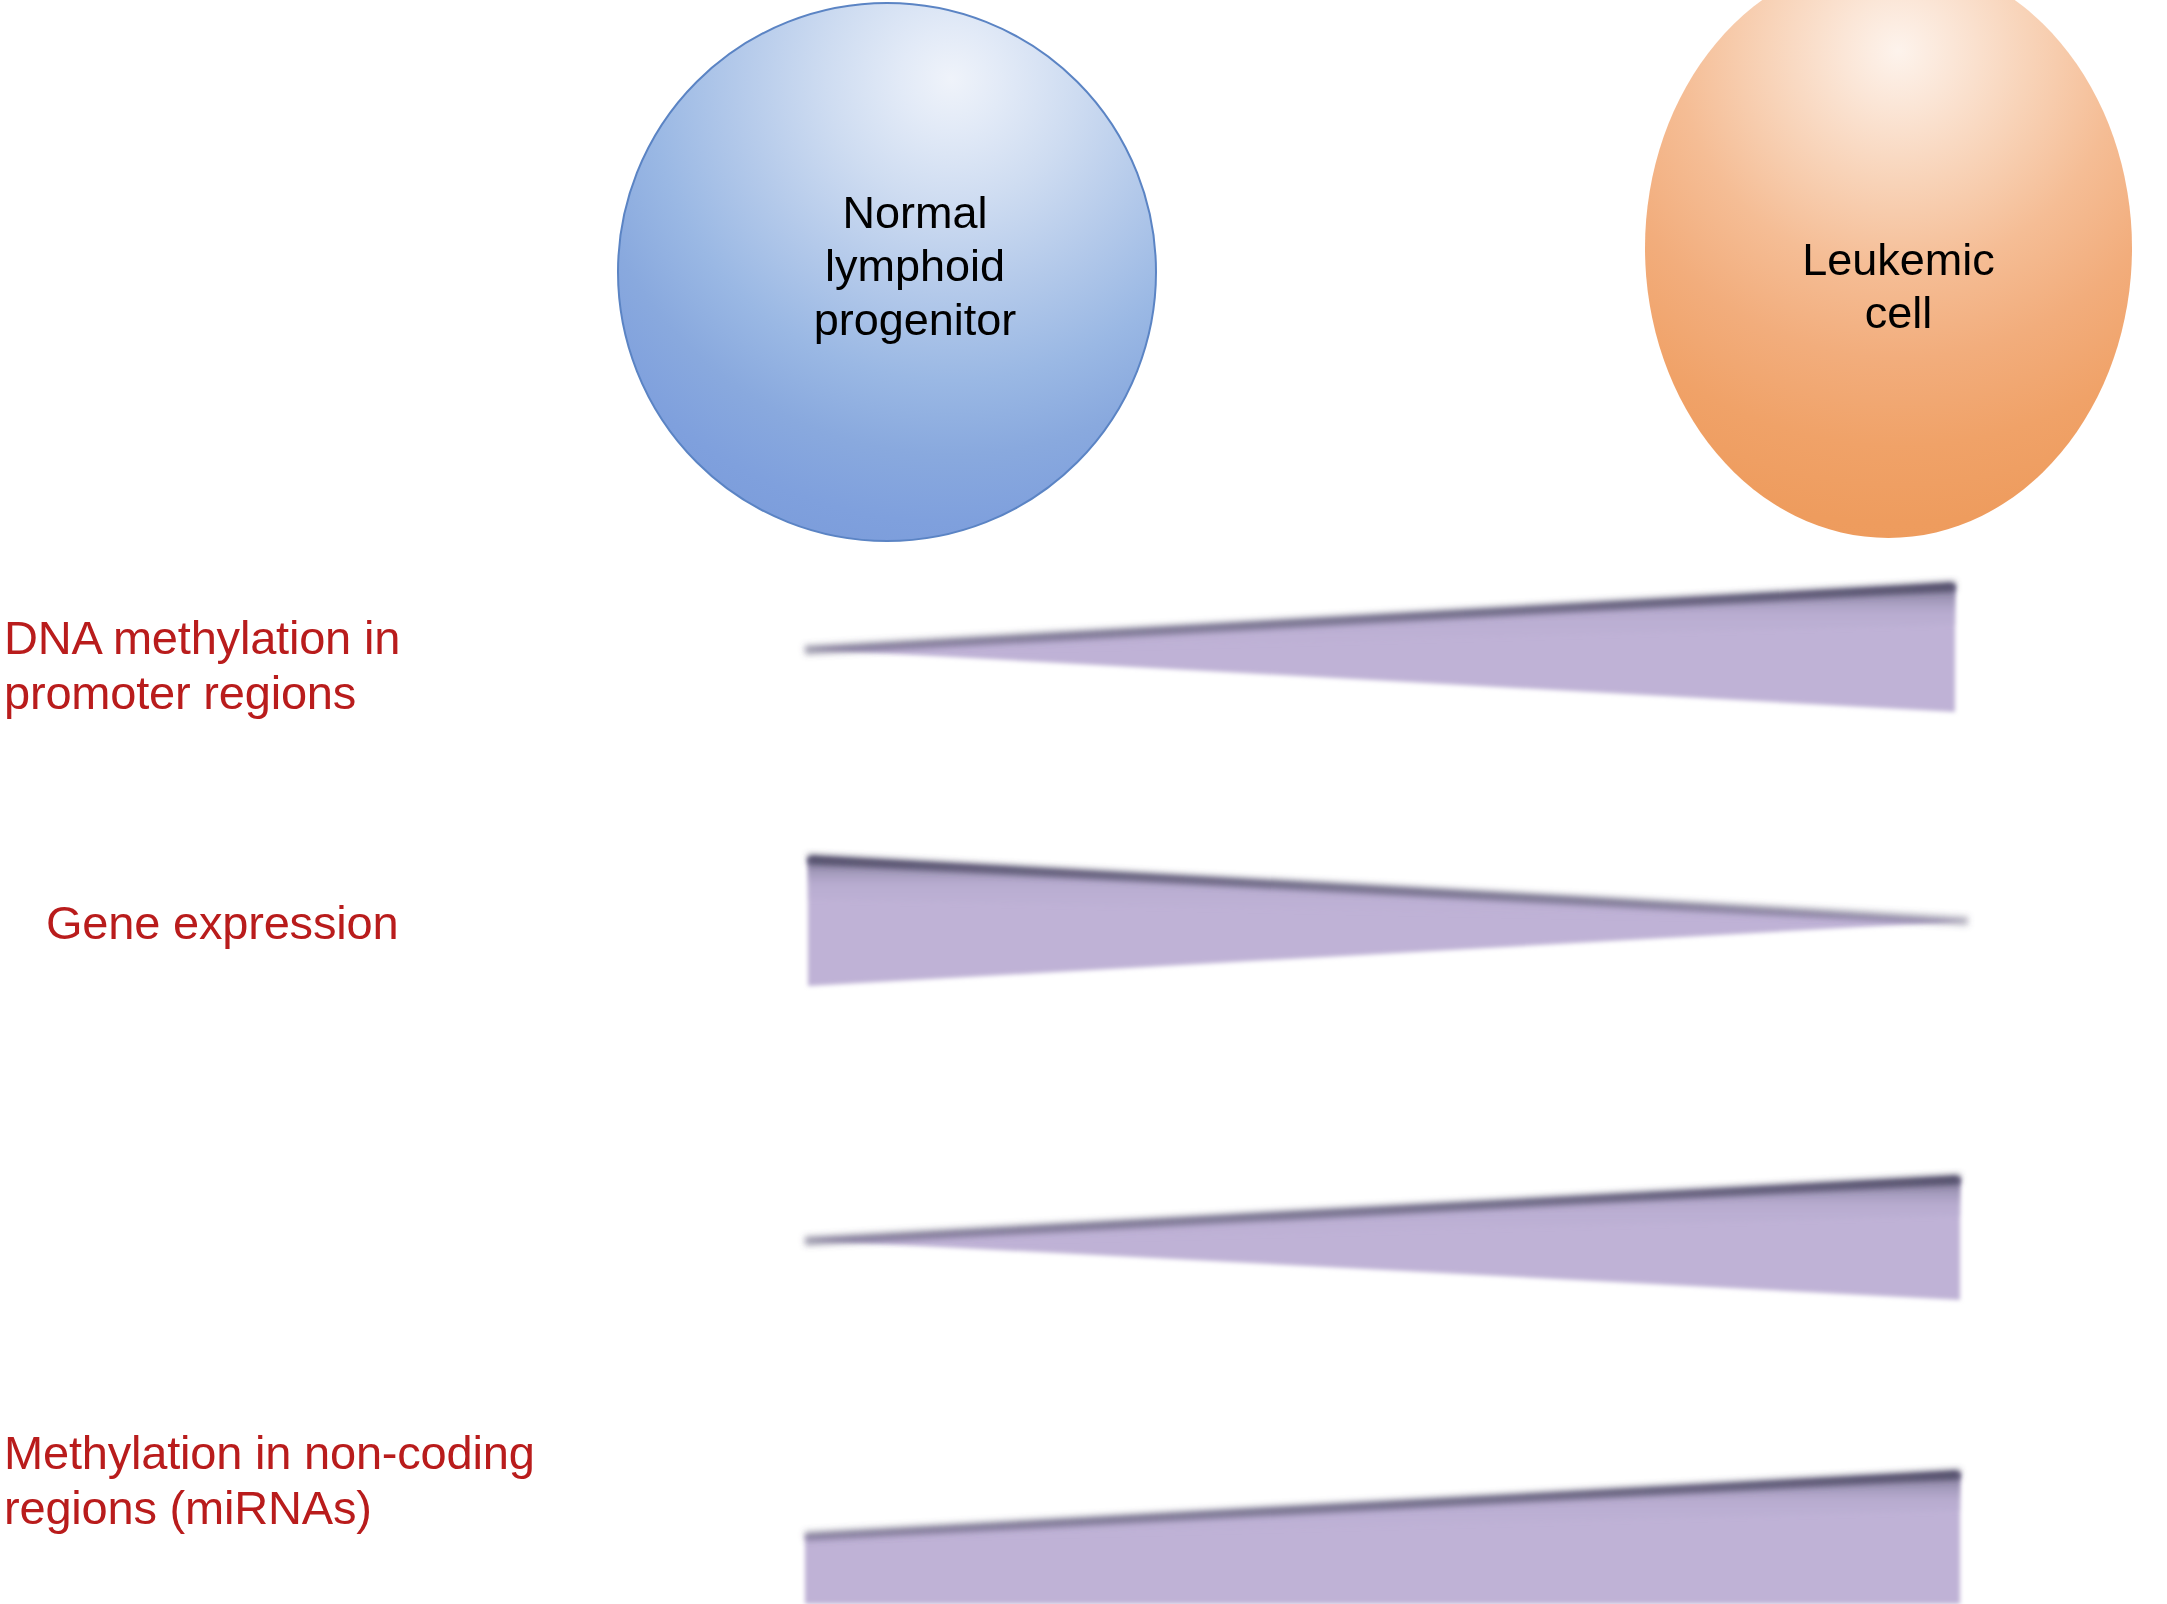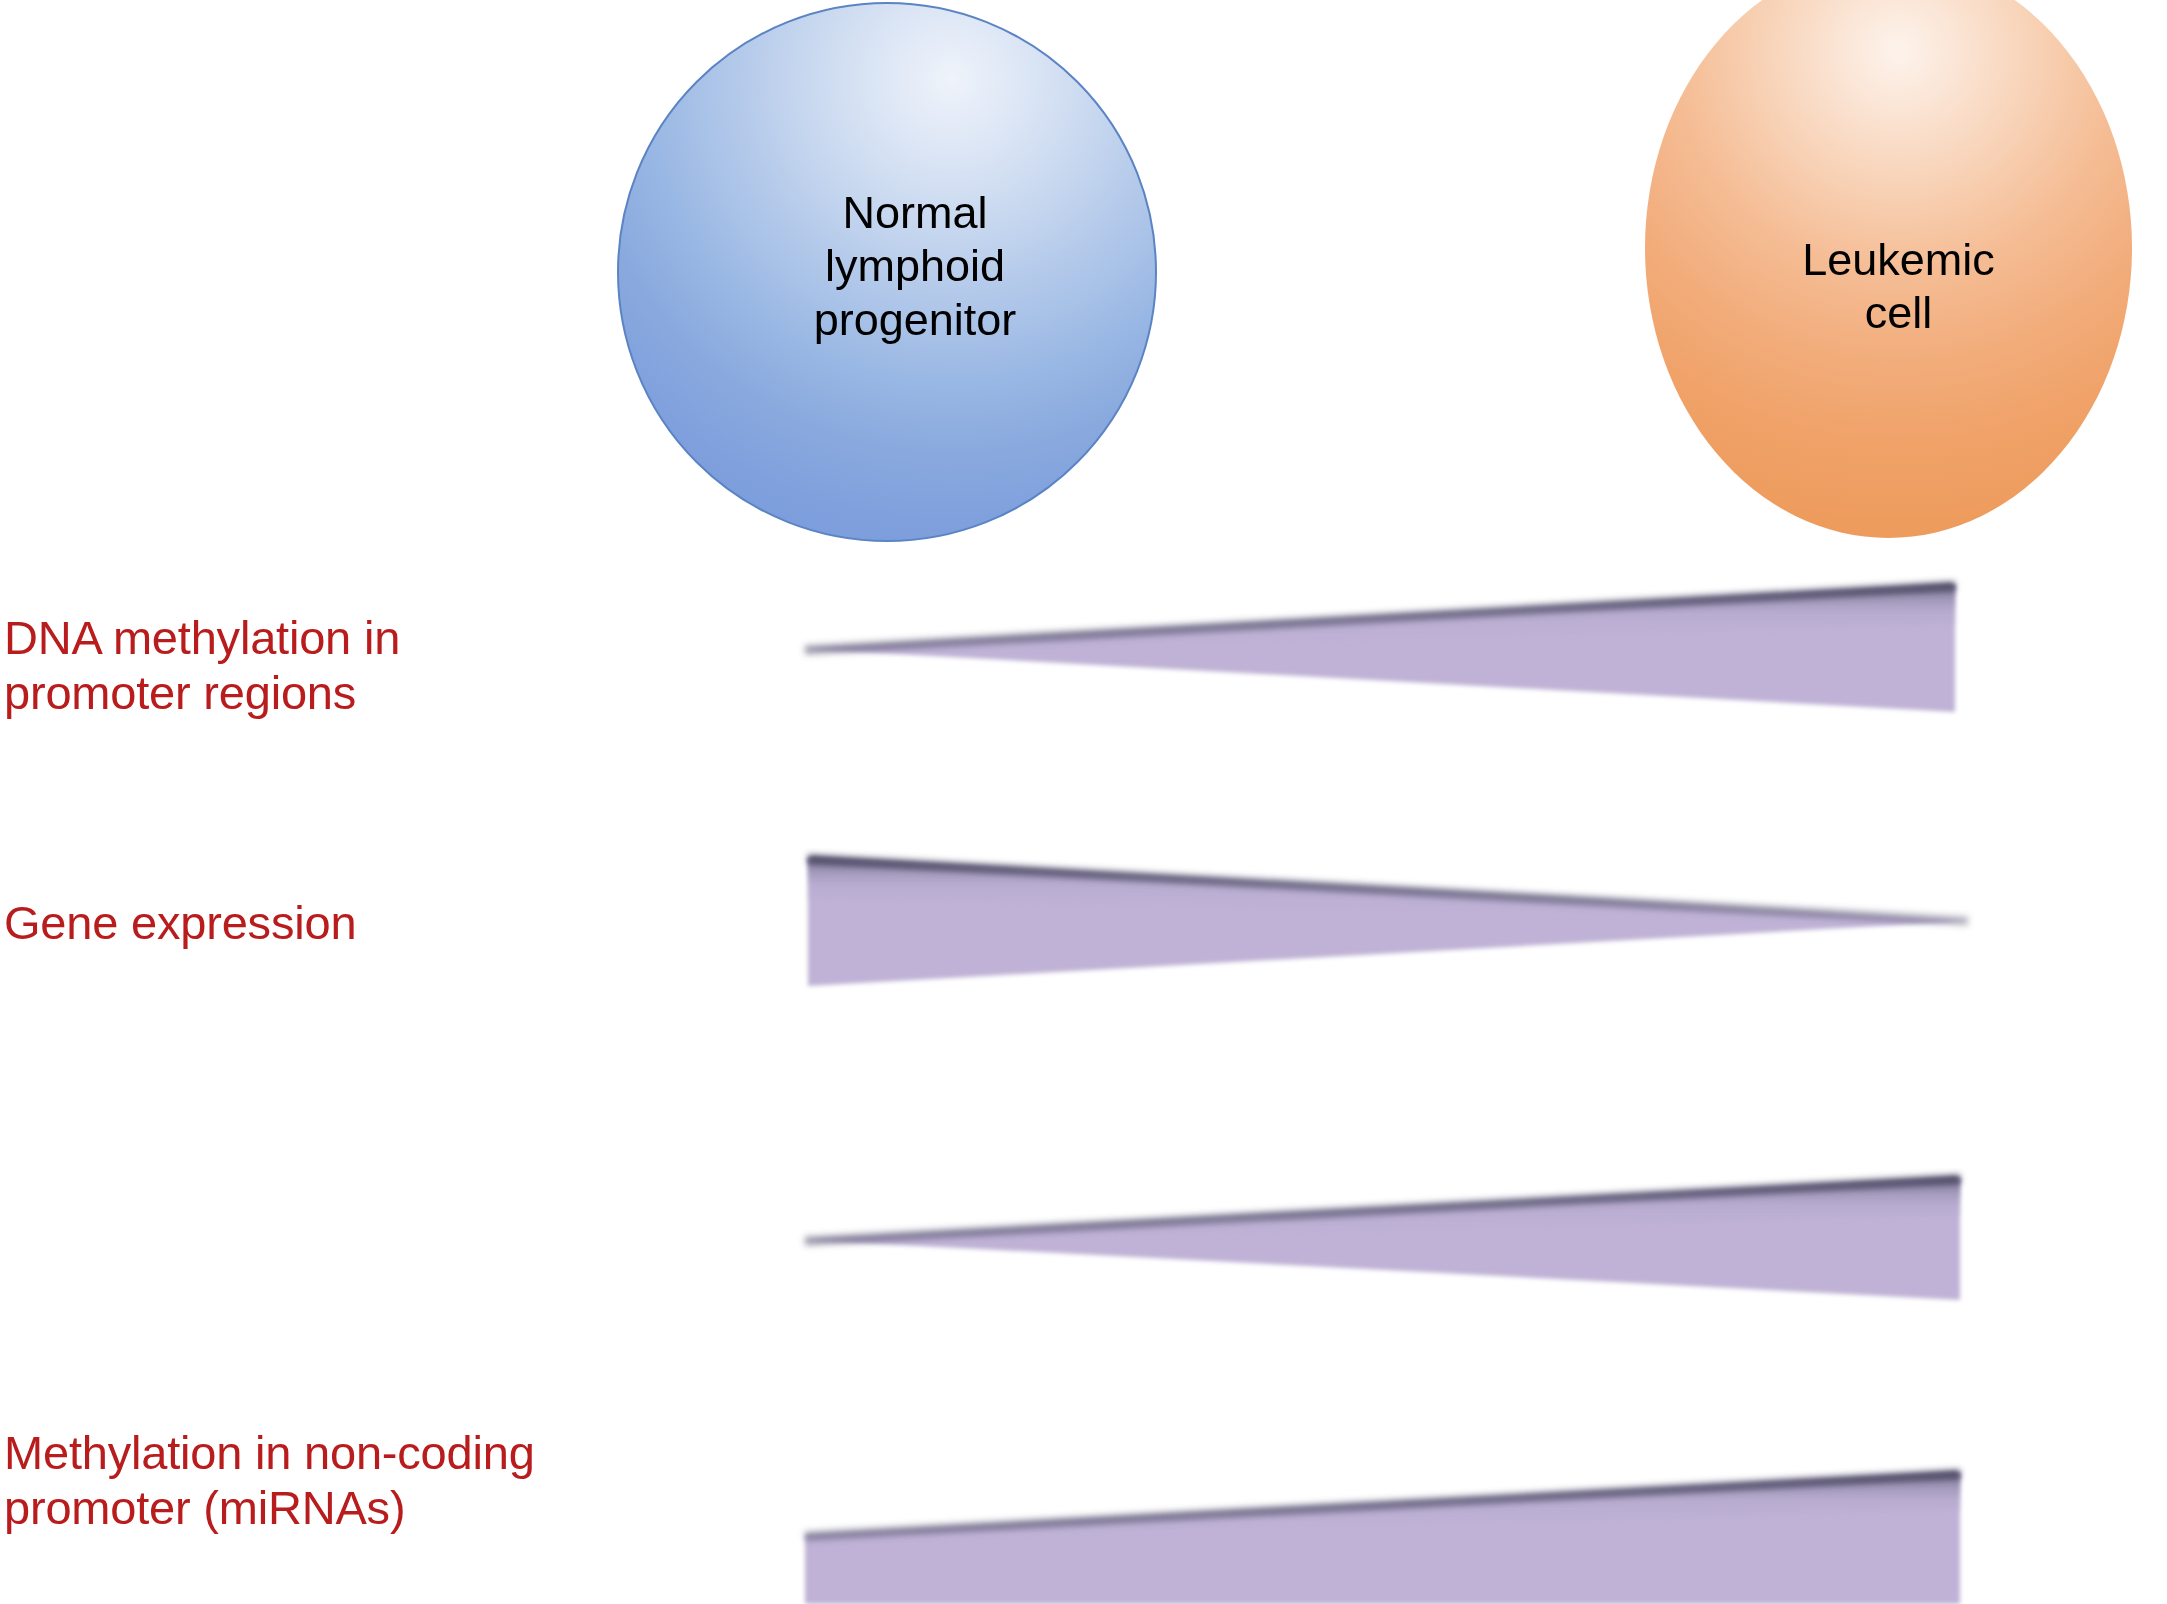--- a/index.html
+++ b/index.html
@@ -80,21 +80,21 @@
   .row-label {
     position: absolute;
     left: 4px;
     font-size: 47px;
     color: #b91c1c;
     line-height: 1.18;
     white-space: pre-line;
     letter-spacing: -0.2px;
   }
   #row-label-0 { top: 610px; }
-  #row-label-1 { top: 895px; }
+  #row-label-1 { top: 895px; margin-left: 42px; }
   #row-label-2 { top: 1148px; }
   #row-label-3 { top: 1425px; }
 
   
   .wedge {
     position: absolute;
     left: 0;
     top: 0;
     width: 2167px;
     height: 1604px;
@@ -169,15 +169,15 @@
 cell</span>
   </div>
 
   <div class="row-label" id="row-label-0">DNA methylation in
 promoter regions</div>
 
   <div class="row-label" id="row-label-1">Gene expression</div>
 
 
   <div class="row-label" id="row-label-3">Methylation in non-coding
-promoter (miRNAs)</div>
+regions (miRNAs)</div>
 
 </div>
 
 </body></html>

